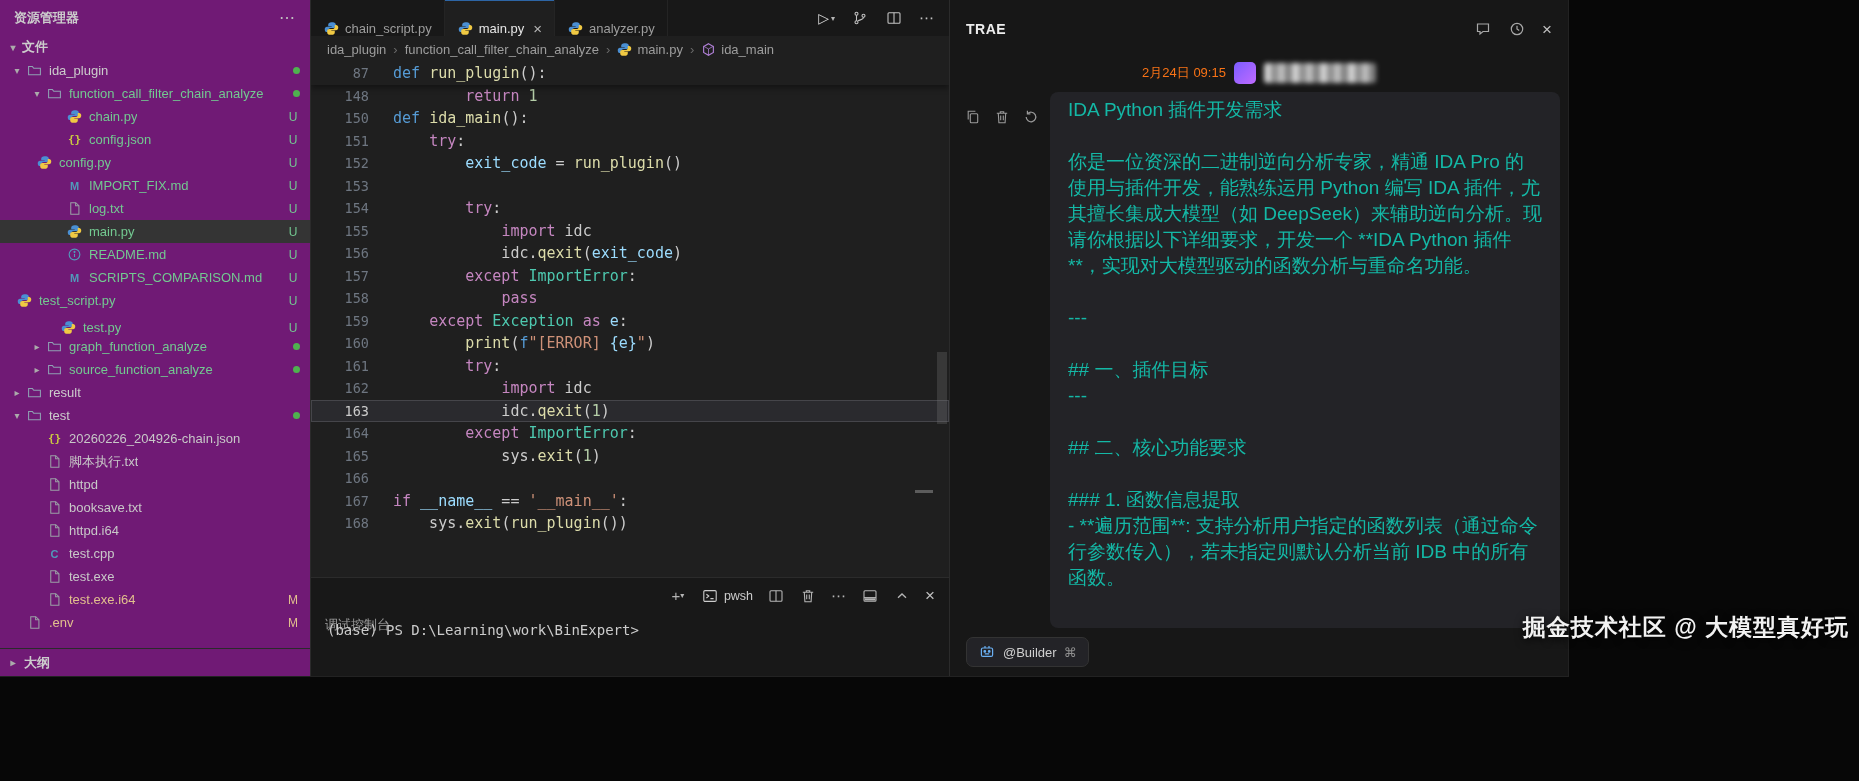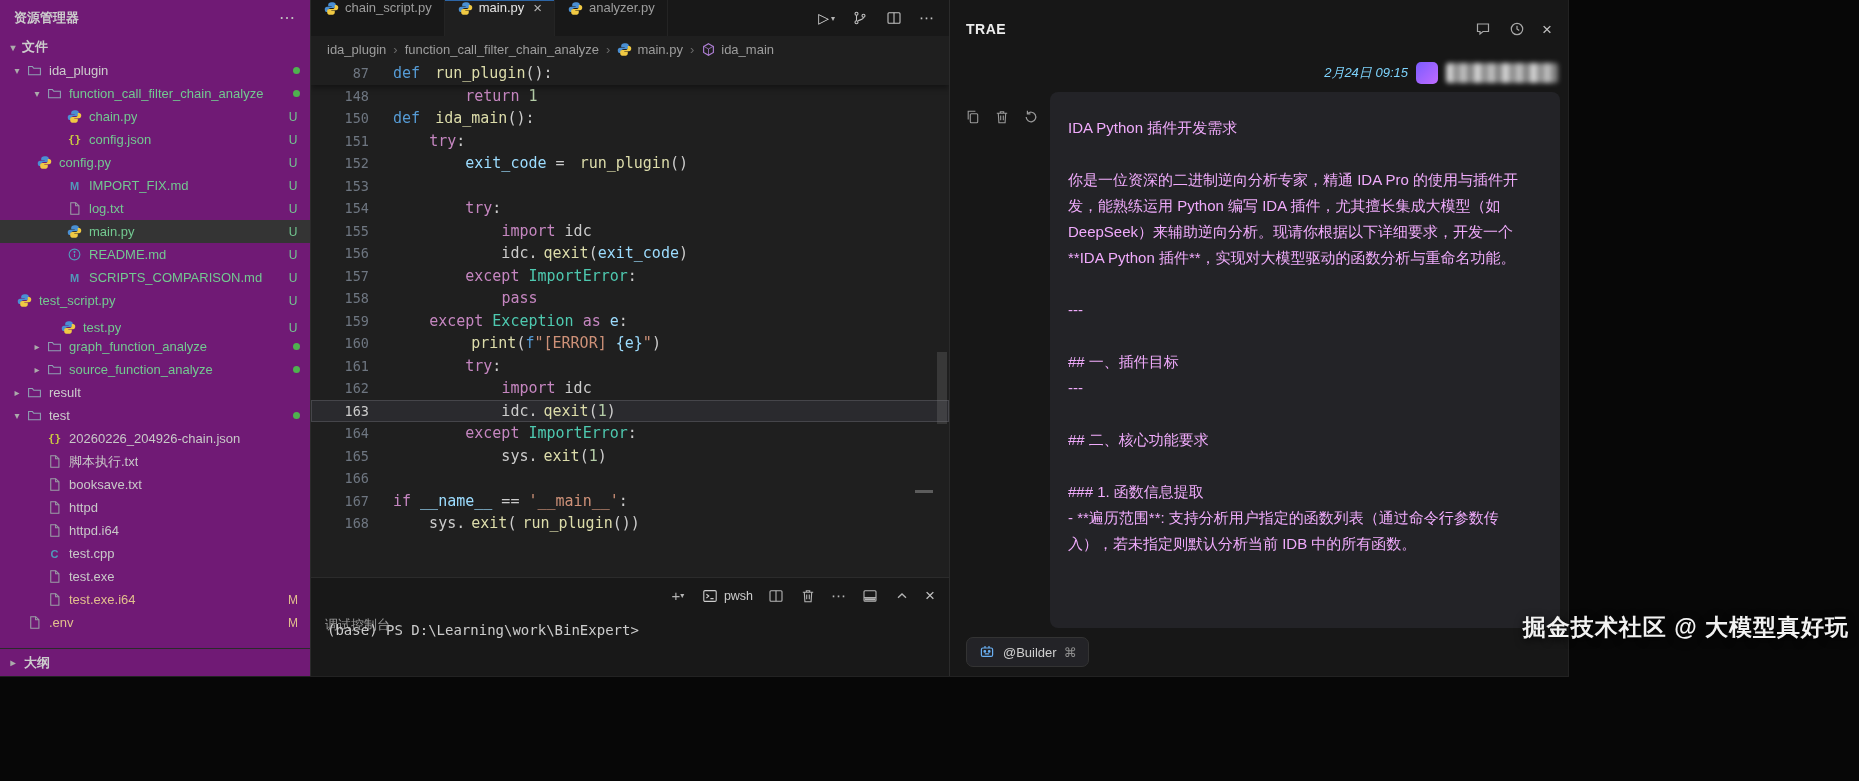--- a/index.html
+++ b/index.html
@@ -25,21 +25,21 @@
   .c-green{color:#73c991;} .c-orange{color:#e2c08d;} .c-white{color:#cccccc;} .c-default{color:#c8c8c8;}
   .git-badge{margin-left:auto;font-size:12px;width:14px;text-align:center;flex:none;}
   .b-u{color:#73c991;} .b-m{color:#e2c08d;}
   .git-dot{margin-left:auto;width:7px;height:7px;border-radius:50%;background:#4fb24f;flex:none;}
   .sb-outline{margin-top:auto;display:flex;align-items:center;gap:2px;height:27px;border-top:1px solid #2b2b2b;padding:0 6px;font-weight:700;font-size:13px;color:#cccccc;cursor:pointer;}
 
   
   .editor-col{width:638px;flex:none;display:flex;flex-direction:column;min-width:0;background:#1f1f1f;border-right:1px solid #2b2b2b;}
   .tabbar{height:36px;flex:none;display:flex;background:#181818;align-items:stretch;}
   #tabs{display:flex;}
-  .tab{display:flex;align-items:flex-start;padding:0 12px;font-size:13px;color:#9d9d9d;border-right:1px solid #242424;cursor:pointer;position:relative;}
+  .tab{display:flex;align-items:flex-end;padding:0 12px;font-size:13px;color:#9d9d9d;border-right:1px solid #242424;cursor:pointer;position:relative;}
   .tab .ficon{margin-right:5px;}
   .tab.active{background:#1f1f1f;color:#e6e6e6;}
   .tab.active::after{content:"";position:absolute;left:0;right:0;top:0;height:1px;background:#3794ff;opacity:.6;}
   .tab-close{margin-left:9px;color:#b5b5b5;font-size:15px;line-height:1;}
   .tab-actions{margin-left:auto;display:flex;align-items:center;gap:16px;padding:0 14px;color:#c2c2c2;}
   .run-btn{display:flex;align-items:center;gap:2px;cursor:pointer;}
   .run-tri{font-size:14px;color:#d5d5d5;}
   .mini{font-size:8px;color:#b5b5b5;}
   .more{font-size:15px;letter-spacing:1px;cursor:pointer;}
   .icon-btn{width:18px;height:18px;display:inline-flex;align-items:center;justify-content:center;cursor:pointer;}
@@ -50,47 +50,47 @@
   .crumb .ficon{margin-right:0;width:15px;}
   .crumb-sep{color:#6a6a6a;}
 
   .code-area{position:relative;flex:1;min-height:0;background:#1f1f1f;font-family:"DejaVu Sans Mono",monospace;font-size:15px;overflow:hidden;}
   .code-line{display:flex;height:22.5px;line-height:22.5px;white-space:pre;}
   .ln{width:58px;flex:none;text-align:right;padding-right:24px;color:#6e7681;font-size:13.5px;}
   .code-text{flex:1;}
   .hl{background:#2a2a2e;box-shadow:inset 0 0 0 1px #45454a;}
   .hl .ln{color:#cccccc;}
   #sticky-line{position:relative;z-index:2;background:#1f1f1f;box-shadow:0 3px 6px rgba(0,0,0,.4);}
-  .tok-k{color:#C586C0;} .tok-d{color:#569CD6;} .tok-f{color:#DCDCAA;margin-left:6px;} .tok-v{color:#9CDCFE;}
+  .tok-k{color:#C586C0;} .tok-d{color:#569CD6;} .tok-f{color:#DCDCAA;} .tok-v{color:#9CDCFE;}
   .tok-c{color:#4EC9B0;} .tok-s{color:#CE9178;} .tok-n{color:#B5CEA8;} .tok-p{color:#cccccc;}
   .scroll-thumb{position:absolute;right:2px;top:290px;width:10px;height:72px;background:rgba(121,121,121,.28);}
   .overview-dash{position:absolute;right:16px;top:428px;width:18px;height:3px;background:#5c5c5c;}
 
   .panel{height:98px;flex:none;border-top:1px solid #2b2b2b;background:#181818;display:flex;flex-direction:column;}
   .panel-header{display:flex;align-items:center;height:35px;flex:none;padding:0 14px;}
   #panel-tabs{display:flex;gap:24px;font-size:13px;color:#9d9d9d;flex-direction:column;}
   .panel-tab{height:35px;display:flex;align-items:center;cursor:pointer;border-bottom:1px solid transparent;}
   .panel-tab.active{color:#e8e8e8;border-bottom:1px solid #d0d0d0;}
   .panel-actions{margin-left:auto;display:flex;align-items:center;gap:14px;color:#b5b5b5;}
   .plus{font-size:15px;line-height:1;}
   .shell-badge{display:flex;align-items:center;gap:5px;font-size:12.5px;color:#cccccc;cursor:pointer;}
   .close-x{font-size:17px;color:#c0c0c0;cursor:pointer;line-height:1;}
   .terminal{flex:1;padding:9px 16px;font-family:"DejaVu Sans Mono",monospace;font-size:14px;color:#cccccc;}
 
   
   .chat-col{flex:1;background:#171717;display:flex;flex-direction:column;min-width:0;}
   .chat-header{height:42px;flex:none;display:flex;align-items:center;justify-content:space-between;padding:8px 16px;}
   .brand{font-weight:700;font-size:14px;color:#ededed;letter-spacing:.5px;}
   .chat-header-icons{display:flex;align-items:center;gap:16px;color:#a8a8a8;}
-  .chat-meta{flex:none;display:flex;justify-content:flex-end;align-items:center;gap:8px;padding:4px 10px 8px;font-size:13px;color:#7dd3fc;font-style:italic;}
+  .chat-meta{flex:none;display:flex;justify-content:center;align-items:center;gap:8px;padding:4px 10px 8px;font-size:13px;color:#f97316;}
   .avatar{width:22px;height:22px;border-radius:5px;background:linear-gradient(135deg,#7b5cff,#c06bff);flex:none;}
   .censored{width:112px;height:20px;border-radius:3px;background:repeating-linear-gradient(90deg,#e6e6e6 0 7px,#9b9b9b 7px 14px,#cfcfcf 14px 21px,#8c8c8c 21px 28px);filter:blur(2.5px);opacity:.9;}
   .chat-body{flex:1;display:flex;min-height:0;padding:0 8px 0 14px;}
   .msg-actions{width:86px;flex:none;display:flex;gap:11px;padding-top:16px;color:#9a9a9a;}
-  .msg-card{flex:1;background:#232327;border-radius:8px;padding:23px 18px;font-size:15px;line-height:26px;color:#f0abfc;overflow:hidden;min-width:0;}
+  .msg-card{flex:1;background:#232327;border-radius:8px;padding:5px 18px;font-size:19px;line-height:26px;color:#14b8a6;overflow:hidden;min-width:0;}
   .chat-para{margin:0 0 26px;white-space:pre-wrap;word-break:break-word;}
   .chat-para.tight{margin-bottom:0;}
   .chat-footer{height:48px;flex:none;display:flex;align-items:center;padding:0 16px;}
   .builder-chip{display:flex;align-items:center;gap:7px;background:#232327;border:1px solid #333;border-radius:7px;padding:5px 11px;font-size:13px;color:#d0d0d0;cursor:pointer;}
   .chip-key{color:#8f8f8f;font-size:13px;}
 
   .watermark{position:absolute;right:10px;top:612px;font-size:23px;font-weight:700;color:rgba(255,255,255,.95);text-shadow:0 2px 8px rgba(0,0,0,.85);letter-spacing:1px;z-index:50;}
 </style>
 </head>
 <body>
@@ -279,39 +279,39 @@
           <div class="tree-row" title="脚本执行.txt" style="padding-left: 30px;">
             <span class="twisty"></span>
             <span class="ficon">
               <svg viewBox="0 0 16 16" fill="none" stroke="#9aa0a6" stroke-width="1.1">
                 <path d="M4 1.8h5.3L12.7 5v9.2H4z"></path>
                 <path d="M9.2 1.8V5h3.5"></path>
               </svg>
             </span>
             <span class="tree-label c-default">脚本执行.txt</span>
           </div>
+          <div class="tree-row" title="httpd" style="padding-left: 30px;">
+            <span class="twisty"></span>
+            <span class="ficon">
+              <svg viewBox="0 0 16 16" fill="none" stroke="#9aa0a6" stroke-width="1.1">
+                <path d="M4 1.8h5.3L12.7 5v9.2H4z"></path>
+                <path d="M9.2 1.8V5h3.5"></path>
+              </svg>
+            </span>
+            <span class="tree-label c-default">httpd</span>
+          </div>
           <div class="tree-row" title="booksave.txt" style="padding-left: 30px;">
             <span class="twisty"></span>
             <span class="ficon">
               <svg viewBox="0 0 16 16" fill="none" stroke="#9aa0a6" stroke-width="1.1">
                 <path d="M4 1.8h5.3L12.7 5v9.2H4z"></path>
                 <path d="M9.2 1.8V5h3.5"></path>
               </svg>
             </span>
             <span class="tree-label c-default">booksave.txt</span>
-          </div>
-          <div class="tree-row" title="httpd" style="padding-left: 30px;">
-            <span class="twisty"></span>
-            <span class="ficon">
-              <svg viewBox="0 0 16 16" fill="none" stroke="#9aa0a6" stroke-width="1.1">
-                <path d="M4 1.8h5.3L12.7 5v9.2H4z"></path>
-                <path d="M9.2 1.8V5h3.5"></path>
-              </svg>
-            </span>
-            <span class="tree-label c-default">httpd</span>
           </div>
           <div class="tree-row" title="httpd.i64" style="padding-left: 30px;">
             <span class="twisty"></span>
             <span class="ficon">
               <svg viewBox="0 0 16 16" fill="none" stroke="#9aa0a6" stroke-width="1.1">
                 <path d="M4 1.8h5.3L12.7 5v9.2H4z"></path>
                 <path d="M9.2 1.8V5h3.5"></path>
               </svg>
             </span>
             <span class="tree-label c-default">httpd.i64</span>

